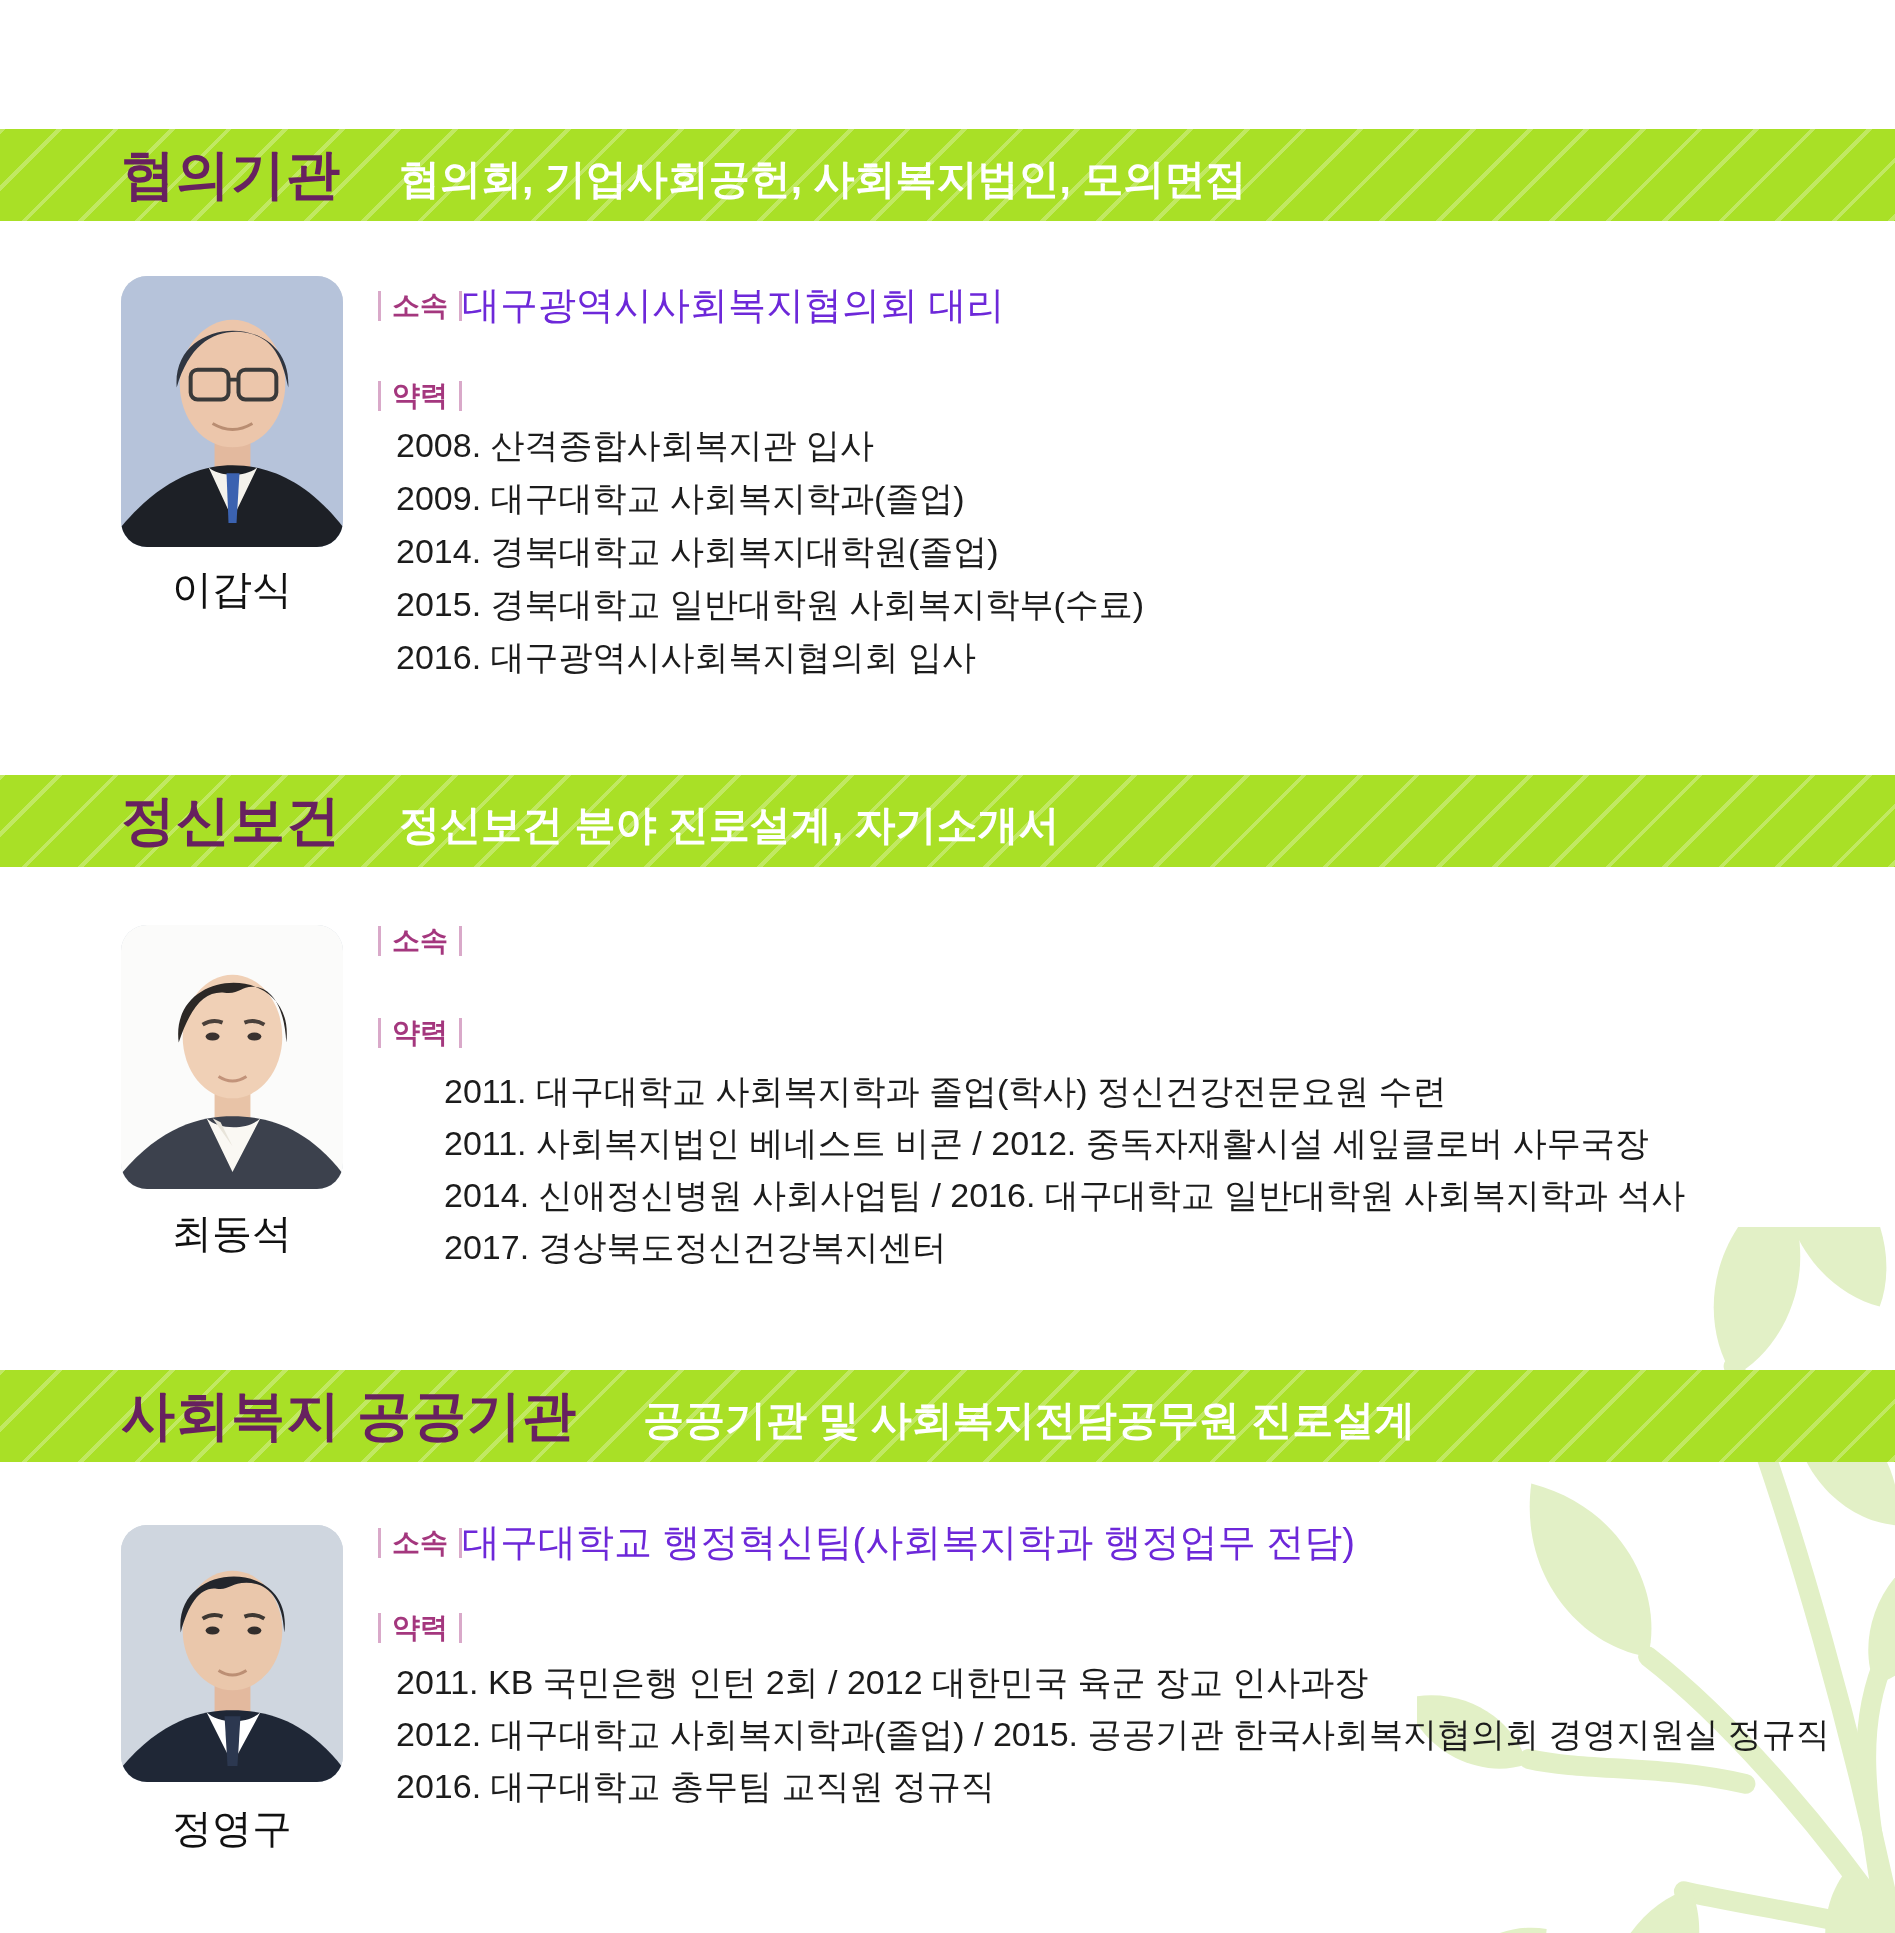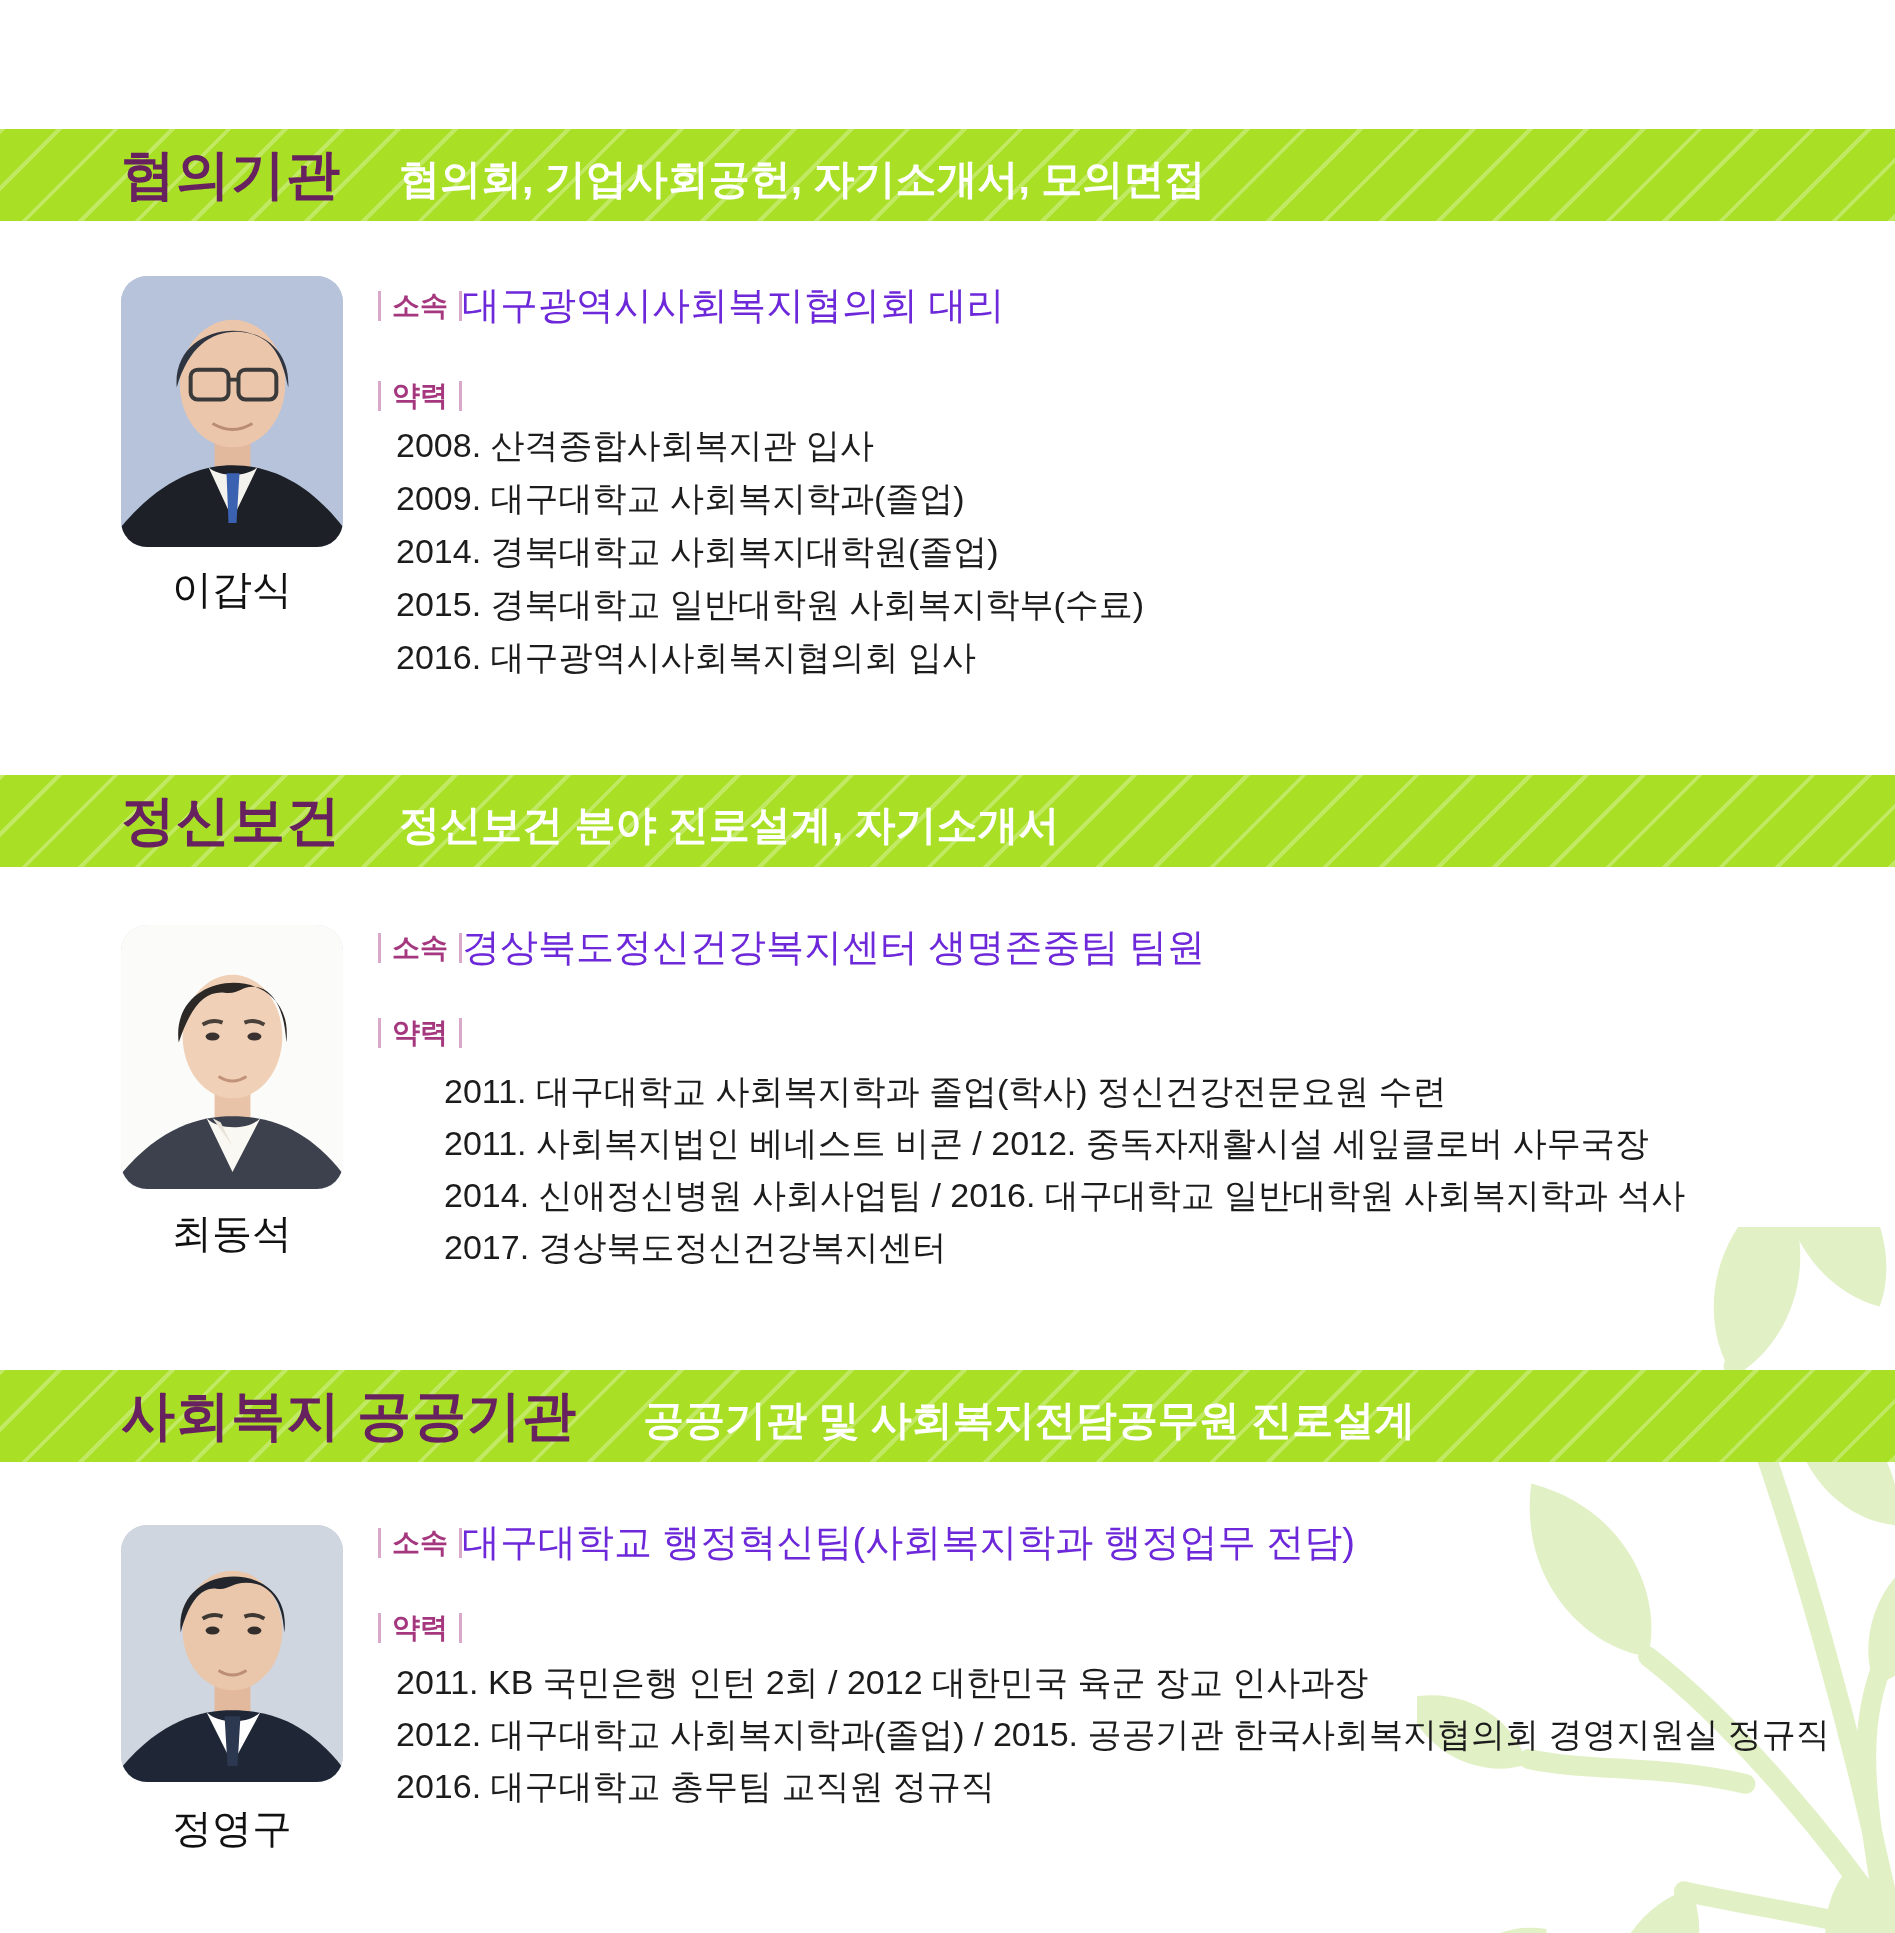--- a/index.html
+++ b/index.html
@@ -99,21 +99,21 @@
       <path d="M0,0 C45,-40 62,-130 0,-200 C-62,-130 -45,-40 0,0 Z" transform="translate(110,540) rotate(-62) scale(0.7)"></path>
       <path d="M0,0 C45,-40 62,-130 0,-200 C-62,-130 -45,-40 0,0 Z" transform="translate(460,460) rotate(26) scale(0.8)"></path>
       <path d="M0,0 C45,-40 62,-130 0,-200 C-62,-130 -45,-40 0,0 Z" transform="translate(275,665) rotate(205) scale(0.95)"></path>
       <path d="M0,0 C45,-40 62,-130 0,-200 C-62,-130 -45,-40 0,0 Z" transform="translate(130,706) rotate(232) scale(0.8)"></path>
       <path d="M0,0 C45,-40 62,-130 0,-200 C-62,-130 -45,-40 0,0 Z" transform="translate(438,640) rotate(178) scale(0.75)"></path>
     </g>
   </svg>
 
   <div class="banner s1-banner">
     <span class="banner-title">협의기관</span>
-    <span class="banner-sub">협의회, 기업사회공헌, 자기소개서, 모의면접</span>
+    <span class="banner-sub">협의회, 기업사회공헌, 사회복지법인, 모의면접</span>
   </div>
 
   <div class="photo s1-photo">
     <svg viewBox="0 0 223 272" preserveAspectRatio="xMidYMid slice">
       <rect width="223" height="272" fill="#b6c3da"></rect>
       <rect x="94" y="150" width="36" height="48" fill="#e3b99e"></rect>
       <ellipse cx="112" cy="108" rx="53" ry="64" fill="#ecc6ab"></ellipse>
       <path d="M56,112 C50,38 172,34 168,112 C160,72 146,58 118,56 C92,55 68,70 56,112 Z" fill="#2f3540"></path>
       <rect x="70" y="94" width="38" height="30" rx="7" fill="none" stroke="#3a3a3a" stroke-width="4"></rect>
       <rect x="118" y="94" width="38" height="30" rx="7" fill="none" stroke="#3a3a3a" stroke-width="4"></rect>
@@ -171,21 +171,20 @@
     </svg>
   </div>
   <div class="person-name s2-name">최동석</div>
 
   <div class="info-row s2-aff">
     <span class="field-label">
         <span class="label-bar"></span>
         <span>소속</span>
         <span class="label-bar"></span>
       </span>
-    <span class="field-value">경상북도정신건강복지센터 생명존중팀 팀원</span>
   </div>
   <div class="info-row s2-career-label">
     <span class="field-label">
         <span class="label-bar"></span>
         <span>약력</span>
         <span class="label-bar"></span>
       </span>
   </div>
   <ul class="career-list s2-career">
       <li>2011. 대구대학교 사회복지학과 졸업(학사) 정신건강전문요원 수련</li>

